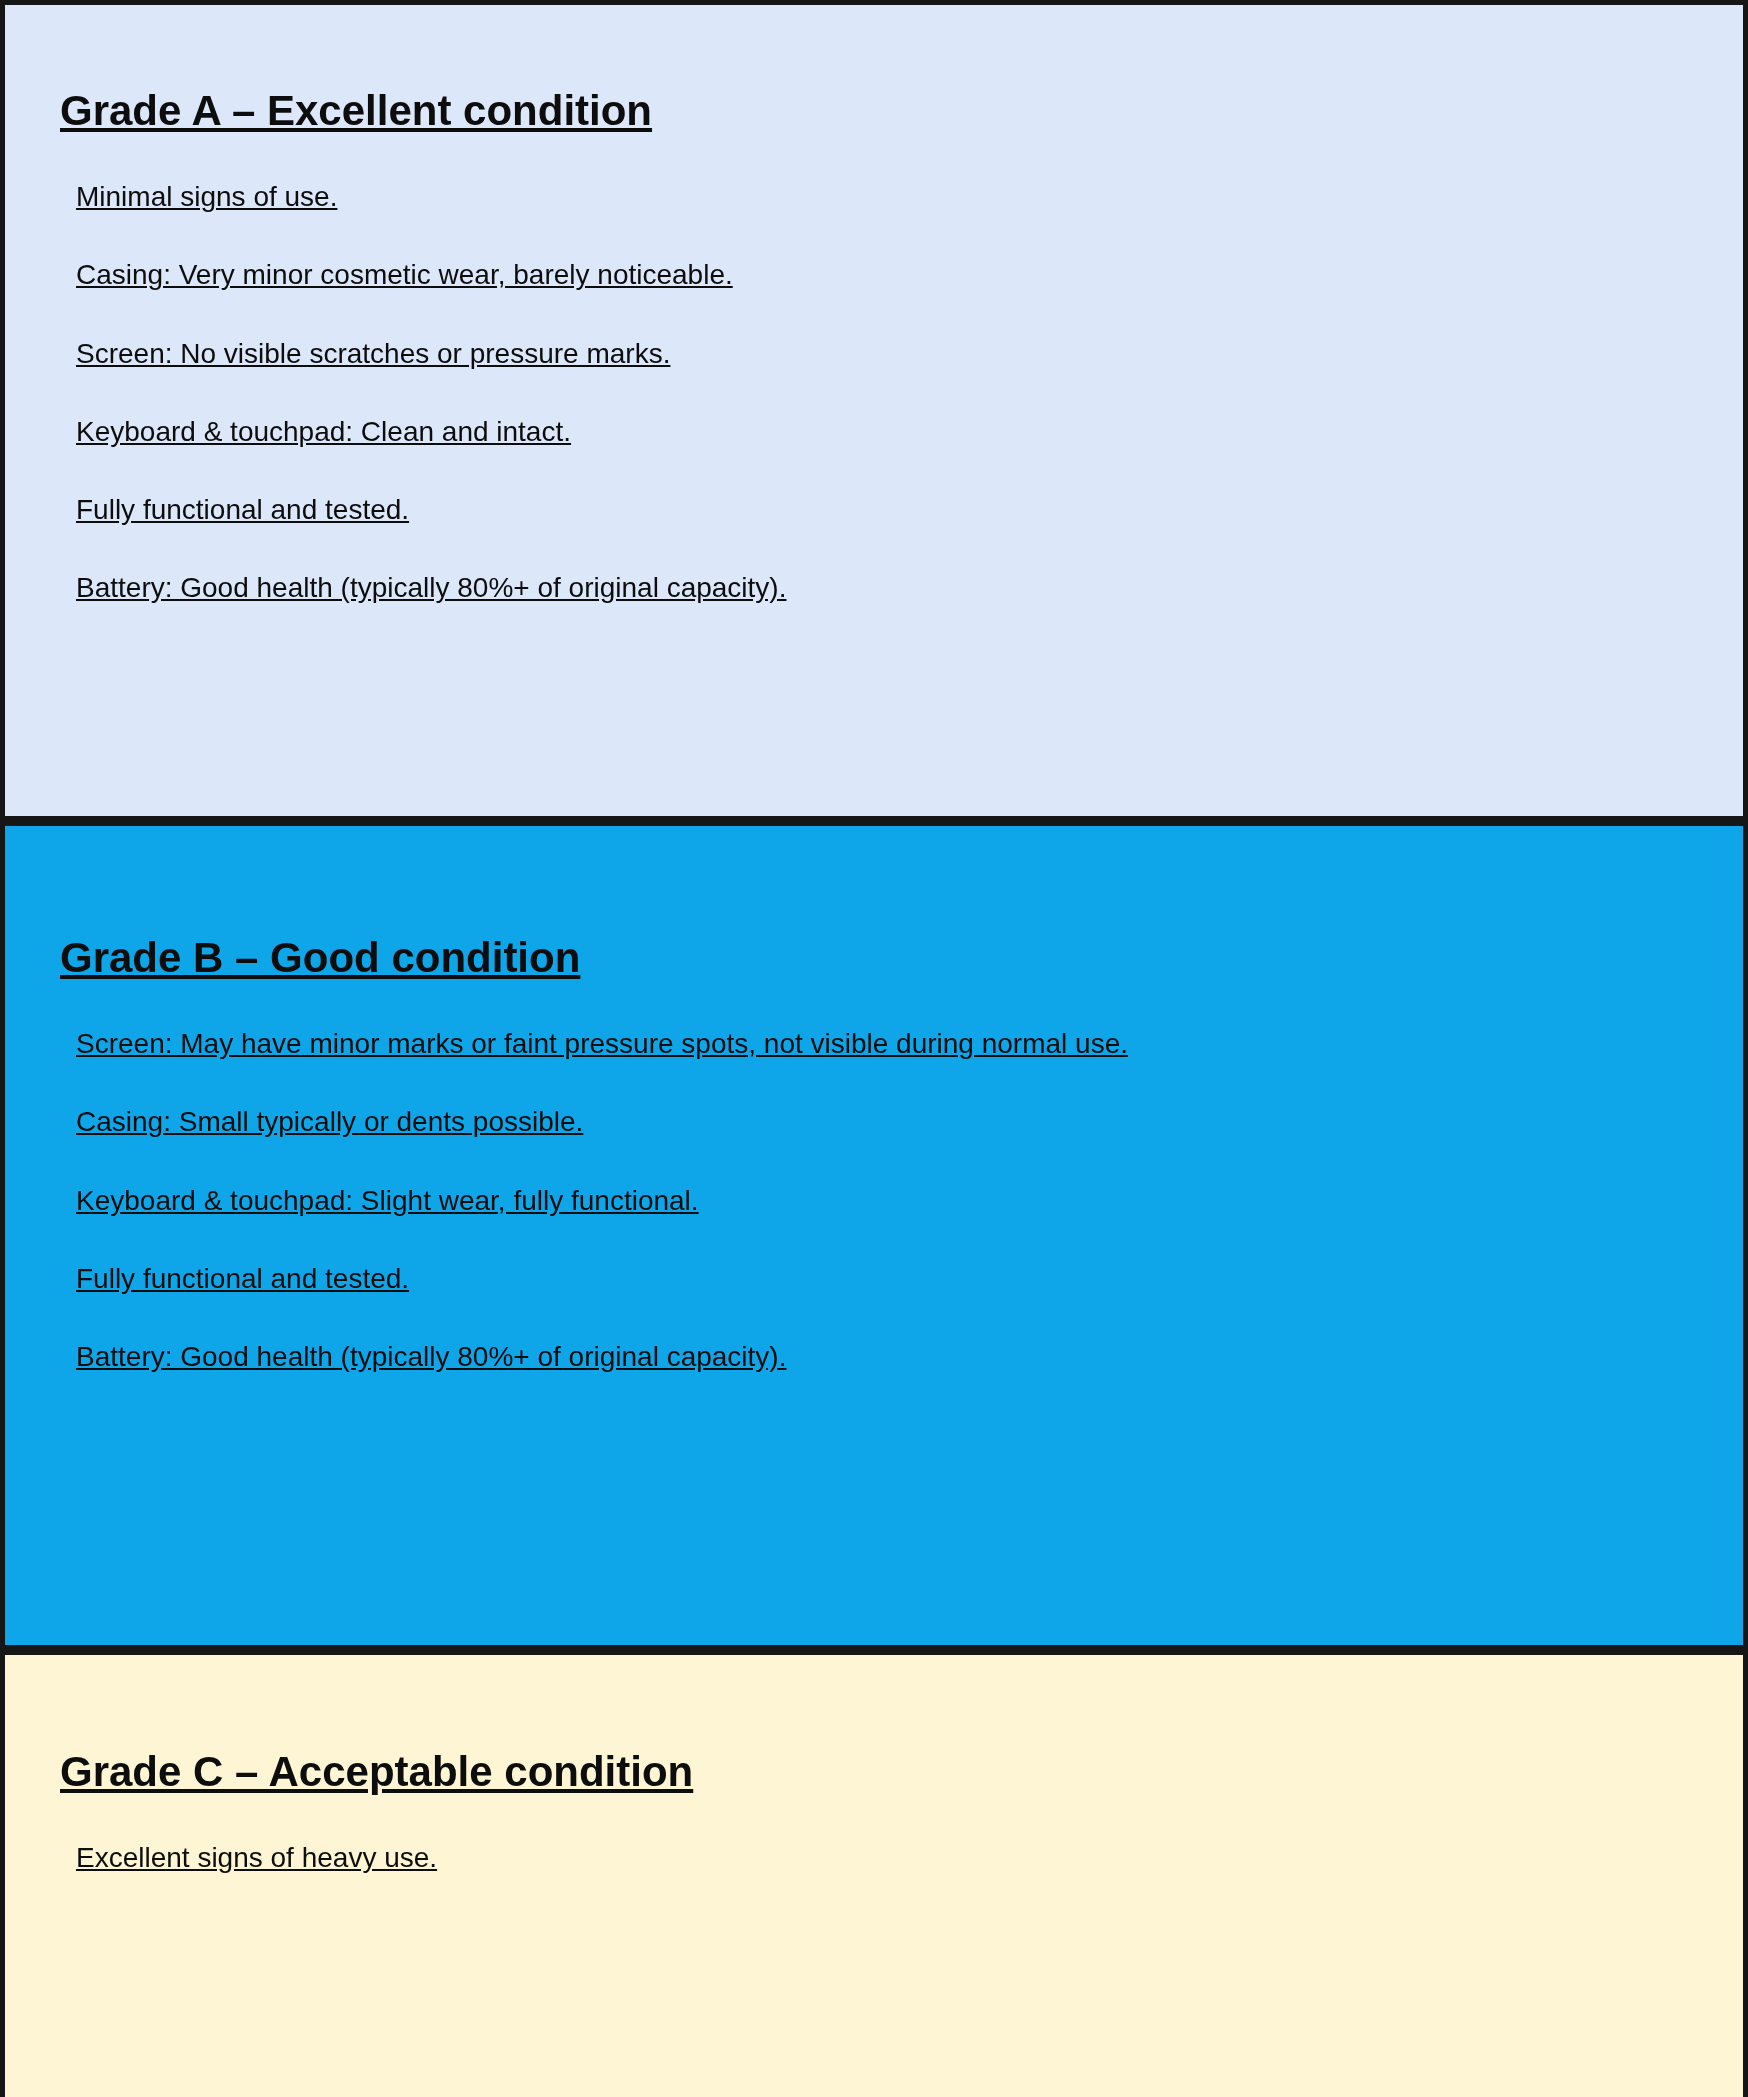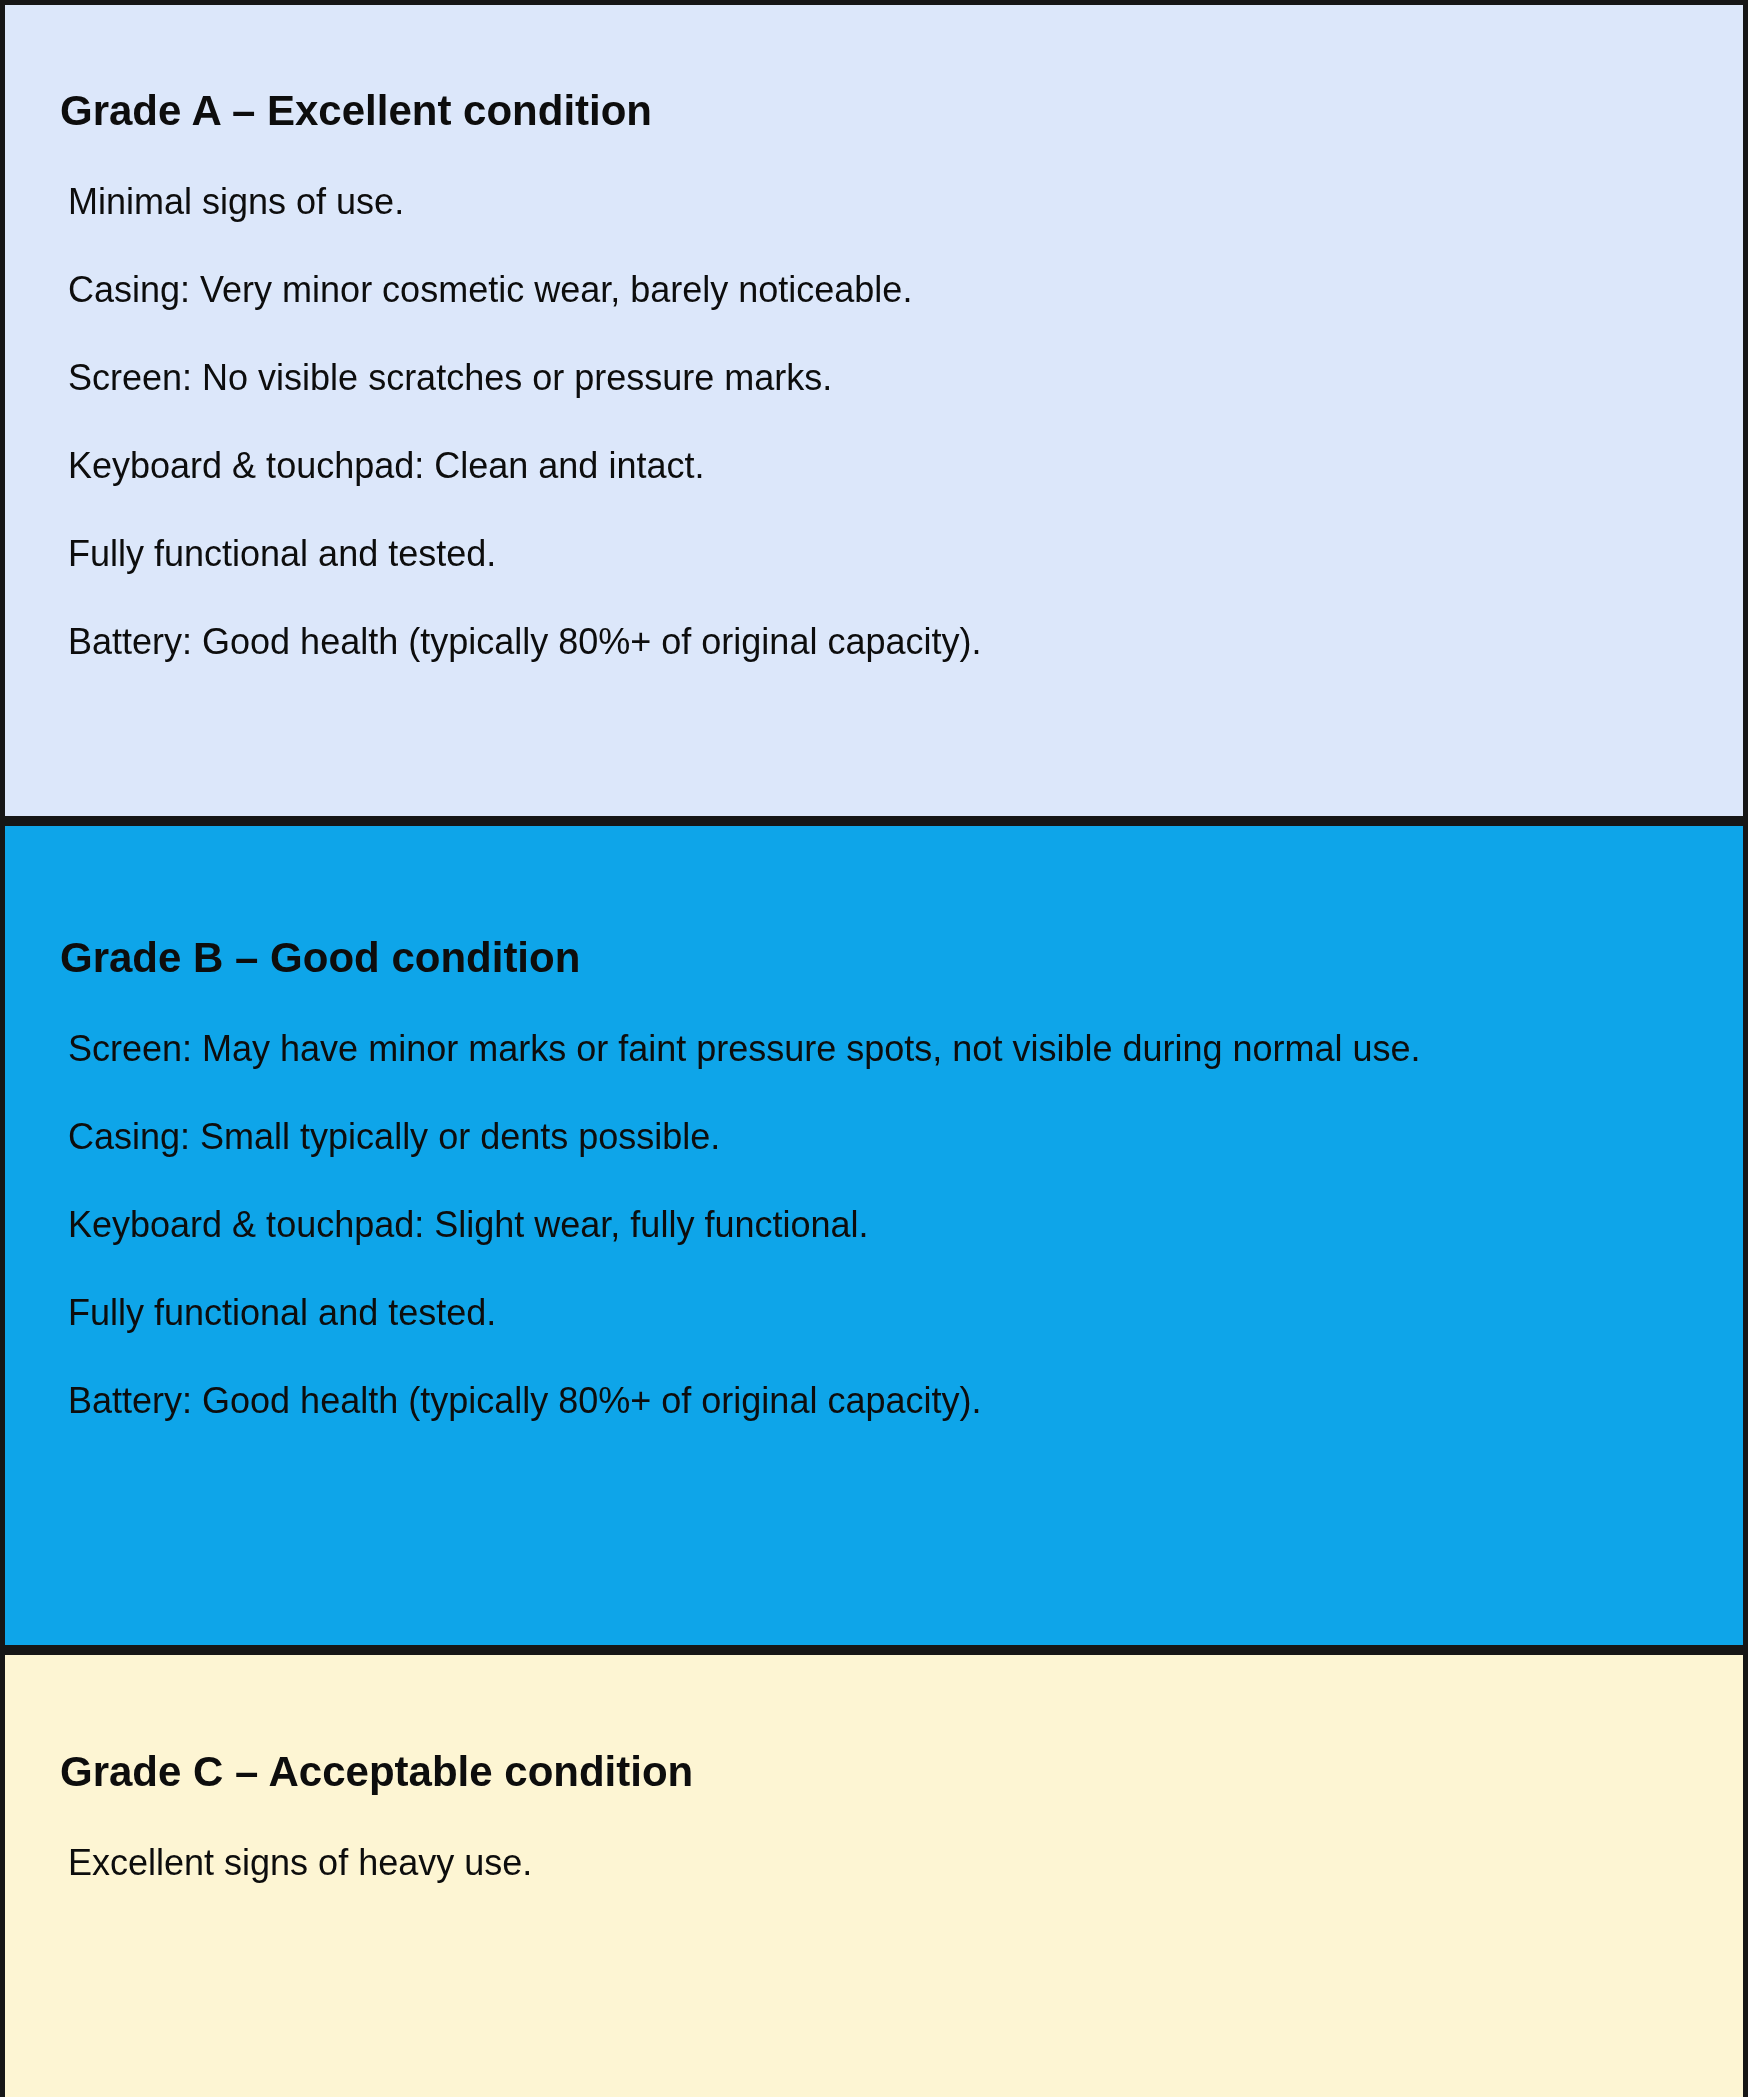--- a/index.html
+++ b/index.html
@@ -19,34 +19,35 @@
     display: flex;
     flex-direction: column;
     box-sizing: border-box;
   }
   .card {
     box-sizing: border-box;
     border: 5.9px solid #161616;
     padding-left: 55px;
     padding-right: 76px;
     overflow: hidden;
+    text-decoration: underline;
   }
   .card-a { height: 821px; padding-top: 80px; }
   .card-b { height: 829px; padding-top: 106px; }
   .card-c { height: 821px; padding-top: 91px; }
   .card h2 {
     font-size: 42px;
     line-height: 1.22;
     font-weight: 700;
     margin: 0 0 44px 0;
   }
   .card p {
-    font-size: 36px;
+    font-size: 28px;
     line-height: 1.22;
-    margin: 0 0 44px 8px;
+    margin: 0 0 44px 16px;
     max-width: 1418px;
   }
 </style>
 </head>
 <body>
 
 <div class="page">
 
   <section class="card card-a" style="background-color: rgb(220, 231, 250);">
     <h2>Grade A – Excellent condition</h2>

